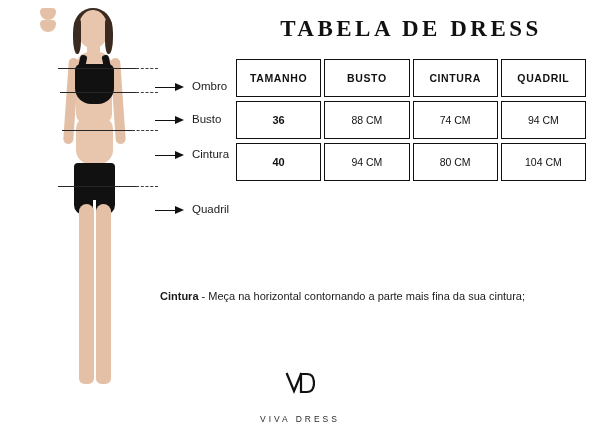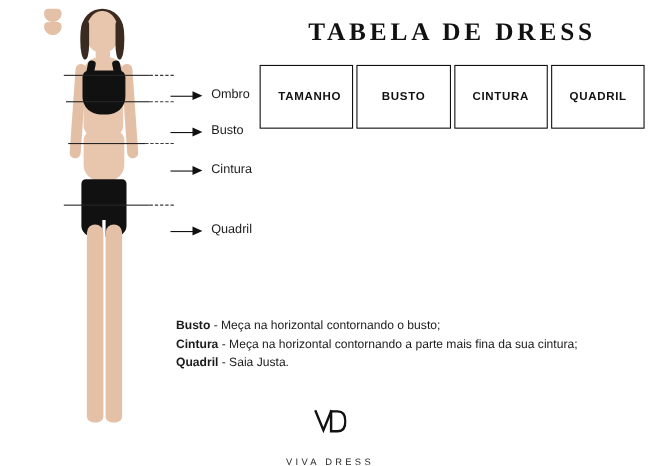--- a/index.html
+++ b/index.html
@@ -177,21 +177,21 @@
     border-spacing: 3px 4px;
     width: 100%;
     table-layout: fixed;
   }
   table.size-table th,
   table.size-table td {
     border: 1.3px solid #111;
     text-align: center;
     font-size: 10.5px;
     height: 24px;
-    padding: 16px;
+    padding: 6px;
     color: #111;
     background: #fff;
   }
   table.size-table th {
     font-weight: bold;
     letter-spacing: 0.6px;
     font-size: 10.5px;
   }
   table.size-table td.sz {
     font-weight: bold;
@@ -289,33 +289,39 @@
   <table class="size-table">
     <thead>
       <tr>
         <th>TAMANHO</th>
         <th>BUSTO</th>
         <th>CINTURA</th>
         <th>QUADRIL</th>
       </tr>
     </thead>
     <tbody>
+      <tr>
+        <td class="sz">36</td>
+        <td>88 CM</td>
+        <td>74 CM</td>
+        <td>94 CM</td>
+      </tr>
+      <tr>
+        <td class="sz">40</td>
+        <td>94 CM</td>
+        <td>80 CM</td>
+        <td>104 CM</td>
+      </tr>
     </tbody>
   </table>
 </div>
 
 <div class="notes">
   <div>
-    <b>Busto</b><span> - Meça na horizontal contornando o busto;</span>
-  </div>
-  <div>
     <b>Cintura</b><span> - Meça na horizontal contornando a parte mais fina da sua cintura;</span>
-  </div>
-  <div>
-    <b>Quadril</b><span> - Saia Justa.</span>
   </div>
 </div>
 
 <div class="brand">
   <span class="brand-mark">
     <svg viewBox="0 0 30 22" width="30" height="22" aria-hidden="true">
       <path d="M2 2 L9 19 L16 2" fill="none" stroke="#111111" stroke-width="2.2" stroke-linecap="square"></path>
       <path d="M16 2 L22 2 C27 2 29 6 29 11 C29 16 27 20 22 20 L16 20 Z" fill="none" stroke="#111111" stroke-width="2.2"></path>
     </svg>
   </span>

